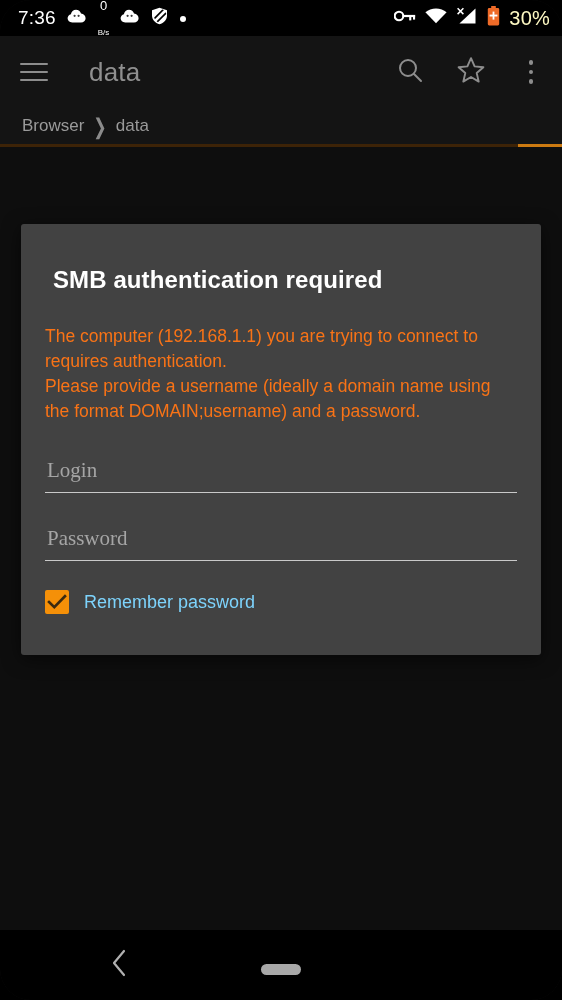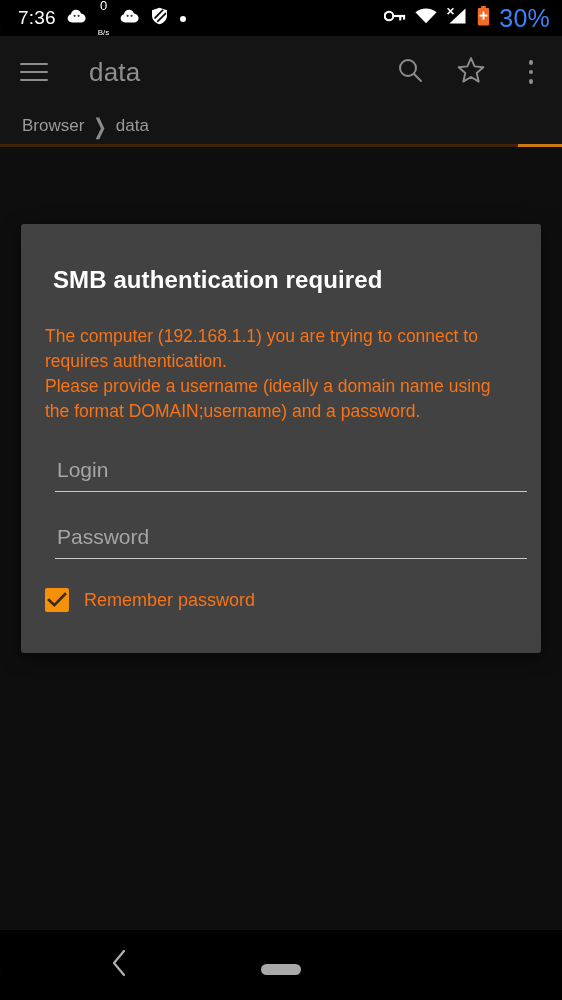--- a/index.html
+++ b/index.html
@@ -51,22 +51,22 @@
   }
   .net-speed {
     display: flex;
     flex-direction: column;
     align-items: center;
     line-height: 1;
   }
   .net-speed .num { font-size: 13px; color:#fff; }
   .net-speed .unit { font-size: 8px; color:#fff; margin-top: 17px; }
   .battery-pct {
-    font-size: 25px;
-    color: #3b82f6;
+    font-size: 20px;
+    color: #fef9c3;
     letter-spacing: .2px;
   }
   .sicon { display: block; }
 
   
   .app-bar {
     position: absolute;
     top: 36px; left: 0;
     width: 562px;
     height: 72px;
@@ -192,25 +192,24 @@
   .field {
     margin-top: 34px;
     position: relative;
   }
   .field input {
     width: 100%;
     background: transparent;
     border: none;
     border-bottom: 1.5px solid #c9c9c9;
     outline: none;
-    font-family: Liberation Sans, sans-serif;
+    font-family: Liberation Serif, serif;
     font-size: 21px;
     color: #ffffff;
     padding: 0 0 9px 2px;
-    margin-left: 10px;
   }
   .field input::placeholder {
     color: #a5a5a5;
     opacity: 1;
   }
   .field.second { margin-top: 33px; }
 
   .check-row {
     display: flex;
     align-items: center;
@@ -221,21 +220,21 @@
   .checkbox {
     width: 24px; height: 24px;
     background: #f59008;
     border-radius: 2px;
     position: relative;
     flex: none;
   }
   .checkbox svg { position: absolute; top: 3px; left: 2px; }
   .check-label {
     font-size: 18px;
-    color: #f97316;
+    color: #7dd3fc;
   }
 
   .dlg-actions {
     display: flex;
     justify-content: flex-end;
     align-items: center;
     gap: 22px;
     margin-top: 27px;
     padding-right: 4px;
   }

